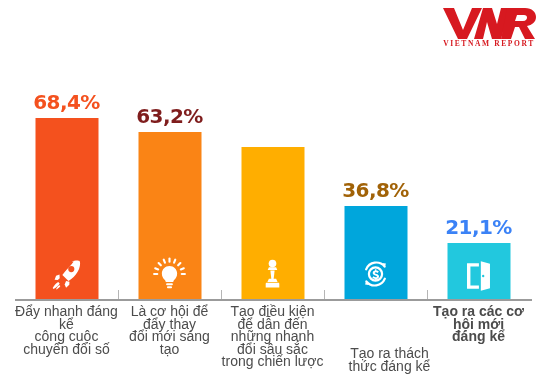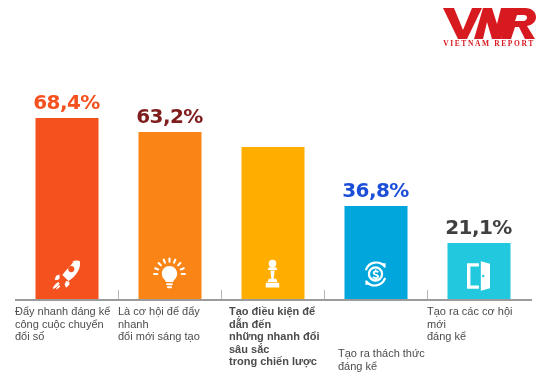--- a/index.html
+++ b/index.html
@@ -108,21 +108,22 @@
   .cats {
     position: absolute;
     left: 15px;
     top: 305px;
     width: 517px;
     height: 70px;
   }
   .cat {
     position: absolute;
     top: 0;
-    font-size: 11px;
+    text-align: center;
+    font-size: 14px;
     line-height: 12.5px;
     color: #4c4c4c;
     font-family: "Liberation Sans", sans-serif;
   }
 </style>
 </head>
 <body>
 
 <div id="logo">
   <svg class="logo-mark" viewBox="0 0 96 34" aria-hidden="true">
@@ -186,39 +187,39 @@
             <path d="M12.6 9.6h6.8l1.1 2.6h-9z"></path>
             <path d="M14 12.6h4l-.9 8.2h-2.2z"></path>
             <path d="M12.6 20.4h6.8l1.4 3.2h-9.6z"></path>
             <path d="M10.6 24.2h10.8c.6 0 1 .5 1 1v3.4H9.6v-3.4c0-.5.4-1 1-1z"></path>
           </g>
         </svg>
       </div>
     </div>
 
     <div class="bar-slot" style="left:309px; width:103px;">
-      <div class="bar-value" style="bottom:97px; color:#1d4ed8;">36,8%</div>
+      <div class="bar-value" style="bottom:97px; color:#a16207;">36,8%</div>
       <div class="bar" style="height:93px; background:#00A6DC;">
         <svg class="bar-icon" viewBox="0 0 32 32" aria-hidden="true">
           <g fill="none" stroke="#ffffff" stroke-width="2.1">
             <circle cx="16" cy="16" r="6.2"></circle>
             <path d="M7.2 11.6A10.2 10.2 0 0 1 24.6 9" stroke-linecap="round"></path>
             <path d="M24.8 20.4A10.2 10.2 0 0 1 7.4 23" stroke-linecap="round"></path>
           </g>
           <g fill="#ffffff">
             <path d="M22.2 5.6l3.6.6-1 3.5z"></path>
             <path d="M9.8 26.4l-3.6-.6 1-3.5z"></path>
             <path d="M16.8 11.6v1.1c1 .1 1.8.5 2.3 1l-1 1.3c-.5-.4-1.1-.7-1.8-.7-.6 0-1 .3-1 .7 0 .5.4.7 1.5 1 1.5.4 2.5 1 2.5 2.4 0 1.2-.8 2.1-2.2 2.3v1.2h-1.4v-1.2c-1.1-.1-2.1-.6-2.7-1.2l1.1-1.3c.6.5 1.3.9 2.1.9.7 0 1.1-.3 1.1-.8 0-.4-.3-.7-1.5-1-1.4-.4-2.4-.9-2.4-2.3 0-1.2.8-2 2.2-2.3v-1.1z"></path>
           </g>
         </svg>
       </div>
     </div>
 
     <div class="bar-slot" style="left:412px; width:103px;">
-      <div class="bar-value" style="bottom:60px; color:#404040;">21,1%</div>
+      <div class="bar-value" style="bottom:60px; color:#3b82f6;">21,1%</div>
       <div class="bar" style="height:56px; background:#22C8DE;">
         <svg class="bar-icon" viewBox="0 0 32 32" aria-hidden="true" style="bottom:6px;">
           <g fill="#ffffff">
             <path d="M5.2 4h11.2v3H8.4v18h8v3H5.2z"></path>
             <path d="M18.2 2.2l8.6 2.2v23.2l-8.6 2.2z"></path>
             <circle cx="20.4" cy="16" r="1.1" fill="#22C8DE"></circle>
           </g>
         </svg>
       </div>
     </div>
@@ -229,30 +230,30 @@
   <div class="tick" style="left:221px;"></div>
   <div class="tick" style="left:324px;"></div>
   <div class="tick" style="left:427px;"></div>
 
   <div class="cats">
     <div class="cat" style="left:0px; width:103px;">
       <div>Đẩy nhanh đáng kể</div>
       <div>công cuộc chuyển đổi số</div>
     </div>
     <div class="cat" style="left:103px; width:103px;">
-      <div>Là cơ hội để đẩy nhanh</div>
+      <div>Là cơ hội để đẩy thay</div>
       <div>đổi mới sáng tạo</div>
     </div>
-    <div class="cat" style="left:214px; width:103px;font-weight:bold;">
+    <div class="cat" style="left:206px; width:103px;">
       <div>Tạo điều kiện để dẫn đến</div>
       <div>những nhanh đổi sâu sắc</div>
       <div>trong chiến lược</div>
     </div>
     <div class="cat" style="left:323px; width:103px;margin-top:42px;">
       <div>Tạo ra thách thức đáng kể</div>
     </div>
-    <div class="cat" style="left:412px; width:103px;">
+    <div class="cat" style="left:412px; width:103px;font-weight:bold;">
       <div>Tạo ra các cơ hội mới</div>
       <div>đáng kể</div>
     </div>
   </div>
 
 </div>
 
 </body></html>

